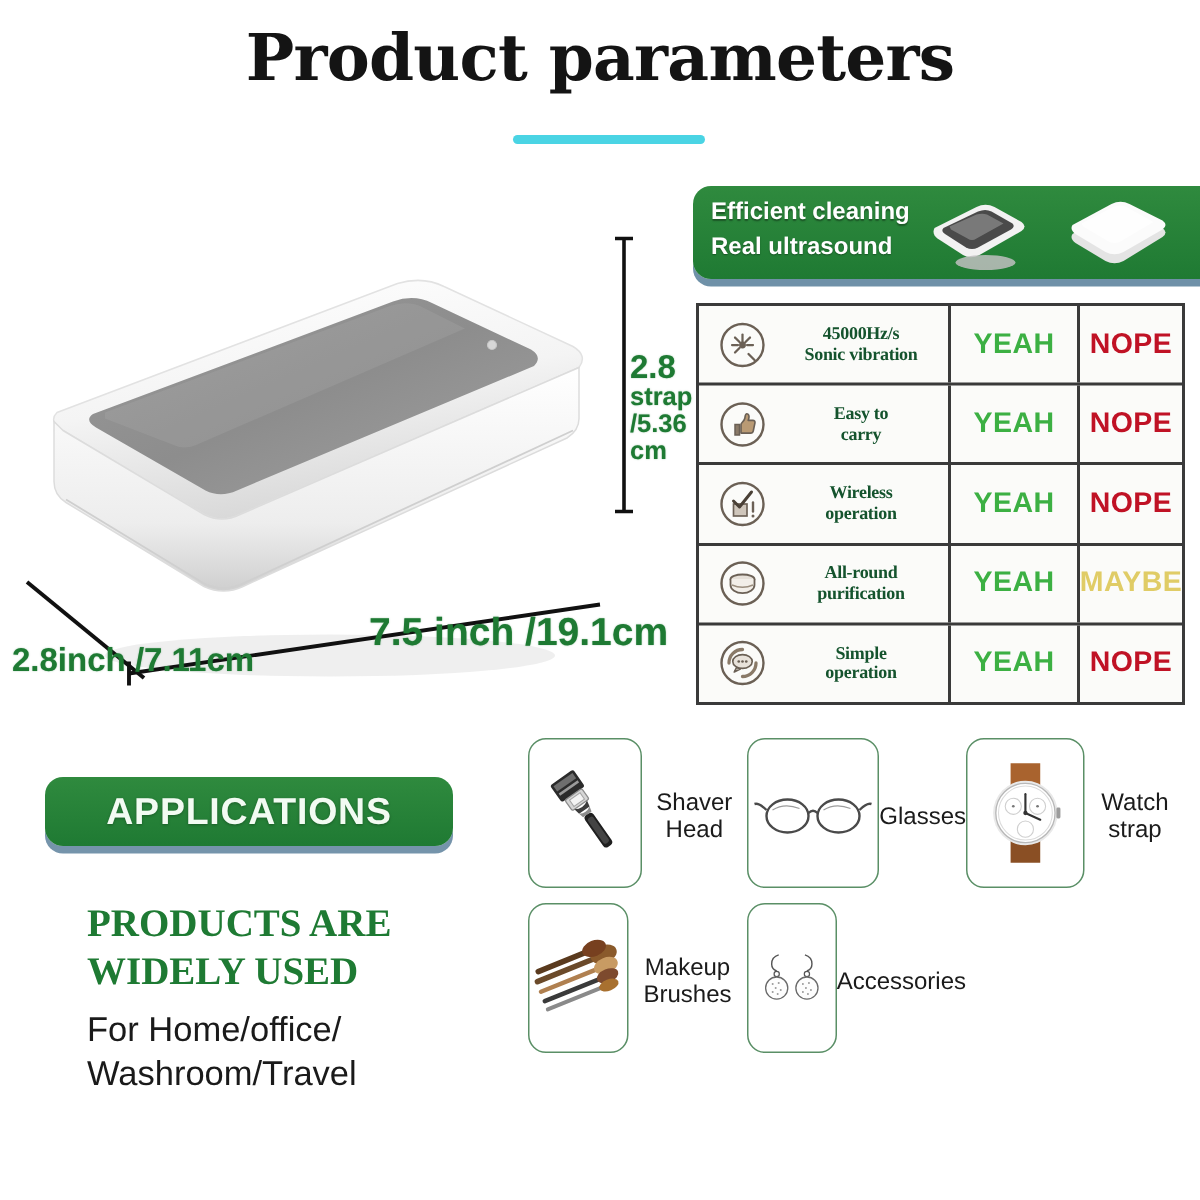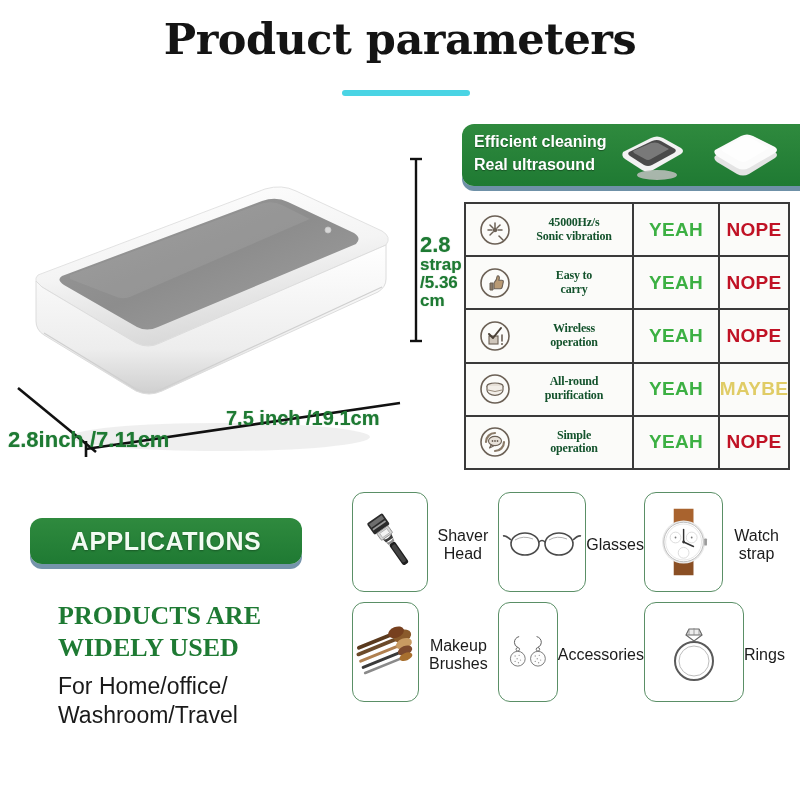--- a/index.html
+++ b/index.html
@@ -37,21 +37,21 @@
 
   
   .dim {
     position:absolute;
     color:#1e7a33;
     font-weight:700;
     font-family:"Liberation Sans", sans-serif;
     line-height:1.05;
     text-shadow:0 0 1px rgba(30,122,51,.5);
   }
-  .dim-width { left:226px; top:408px; font-size:20px; }
+  .dim-width { left:246px; top:408px; font-size:26px; }
   .dim-depth { left:8px; top:428px; font-size:22px; }
   .dim-height { left:420px; top:233px; font-size:22px; width:46px; }
   .dim-height .small { font-size:17px; display:block; }
 
   
   .banner {
     position:absolute; left:462px; top:124px;
     width:330px; height:62px;
     background:linear-gradient(180deg,#2f8a3e 0%, #1f7a33 100%);
     border-radius:12px;
@@ -468,30 +468,16 @@
                 <circle cx="57" cy="53" r="1"></circle>
               <circle cx="62" cy="55" r="1"></circle>
                 <circle cx="54" cy="57" r="1"></circle>
                 <circle cx="59" cy="59" r="1"></circle>
             </g>
           </svg>
         </div>
         <div class="gcaption">Accessories</div>
       </div>
 
-      <div class="gcell">
-        <div class="card">
-          <svg width="86" height="86" viewBox="0 0 86 86">
-            <circle cx="43" cy="52" r="19" fill="none" stroke="#5a5a5a" stroke-width="2"></circle>
-            <circle cx="43" cy="52" r="15" fill="none" stroke="#bdbdbd" stroke-width="1"></circle>
-            <path d="M35 26 l3 -6 h10 l3 6 z" fill="#ededed" stroke="#6a6a6a" stroke-width="1.2" stroke-linejoin="round"></path>
-            <path d="M35 26 l8 6 l8 -6" fill="none" stroke="#6a6a6a" stroke-width="1.1"></path>
-            <line x1="38" y1="20" x2="38" y2="26" stroke="#8a8a8a" stroke-width="0.8"></line>
-            <line x1="43" y1="19" x2="43" y2="26" stroke="#8a8a8a" stroke-width="0.8"></line>
-            <line x1="48" y1="20" x2="48" y2="26" stroke="#8a8a8a" stroke-width="0.8"></line>
-          </svg>
-        </div>
-        <div class="gcaption">Rings</div>
-      </div>
     </div>
   </div>
 
 </div>
 
 </body></html>

